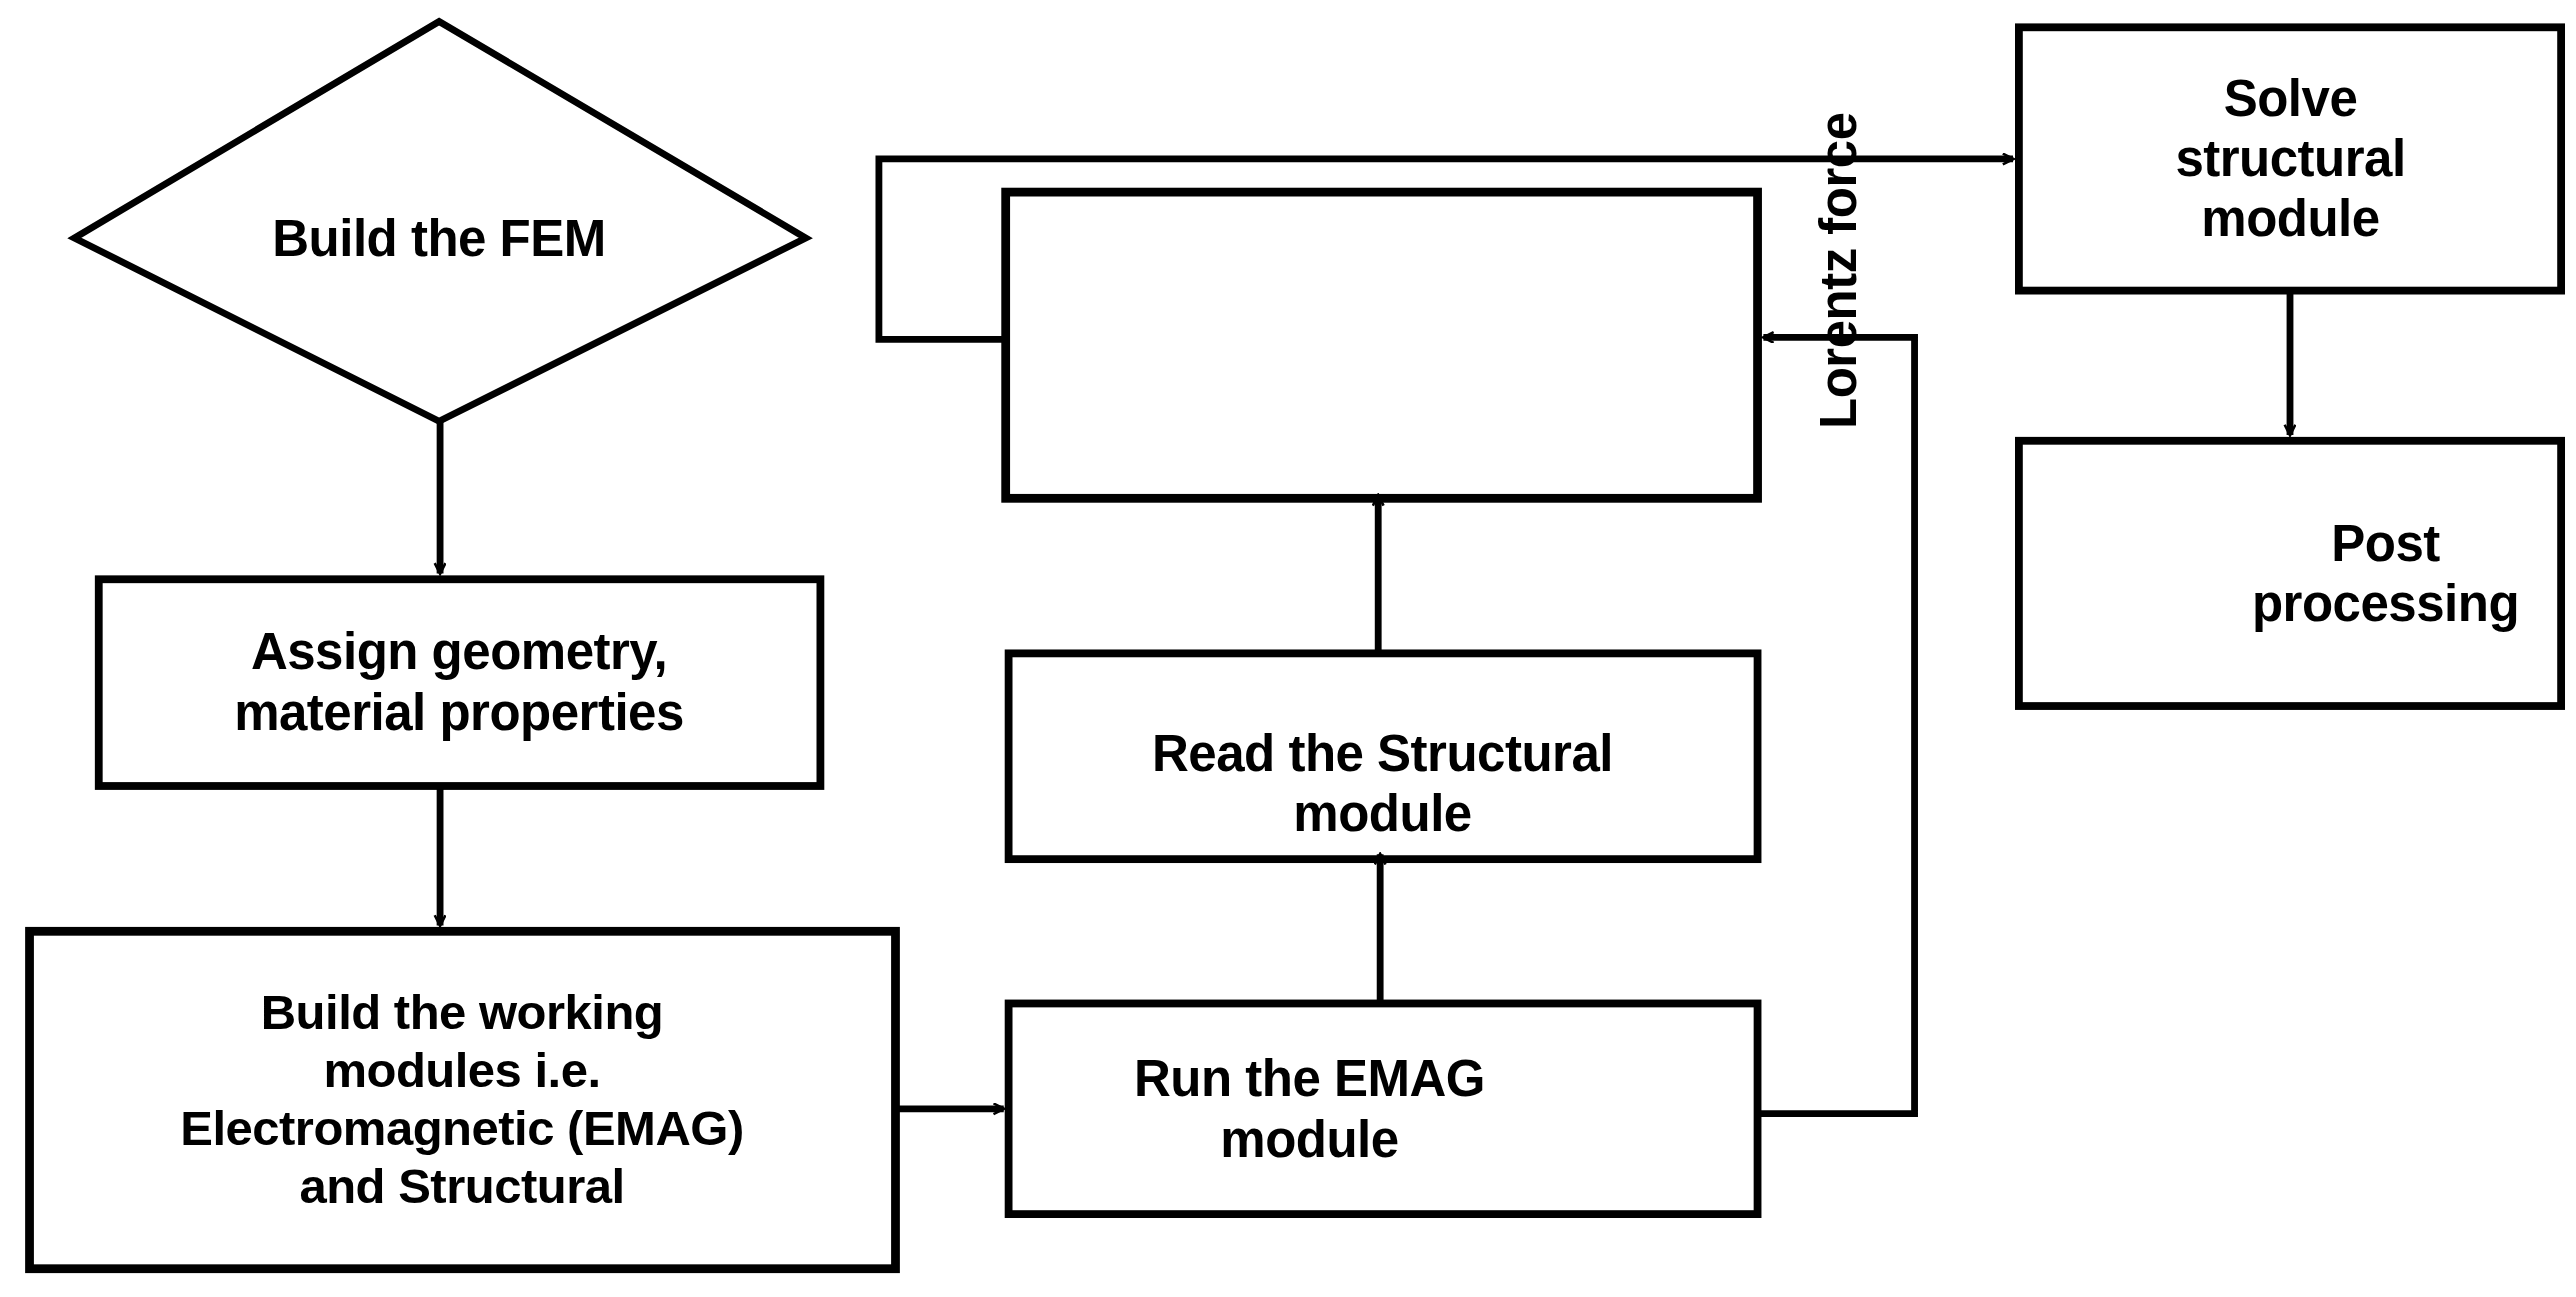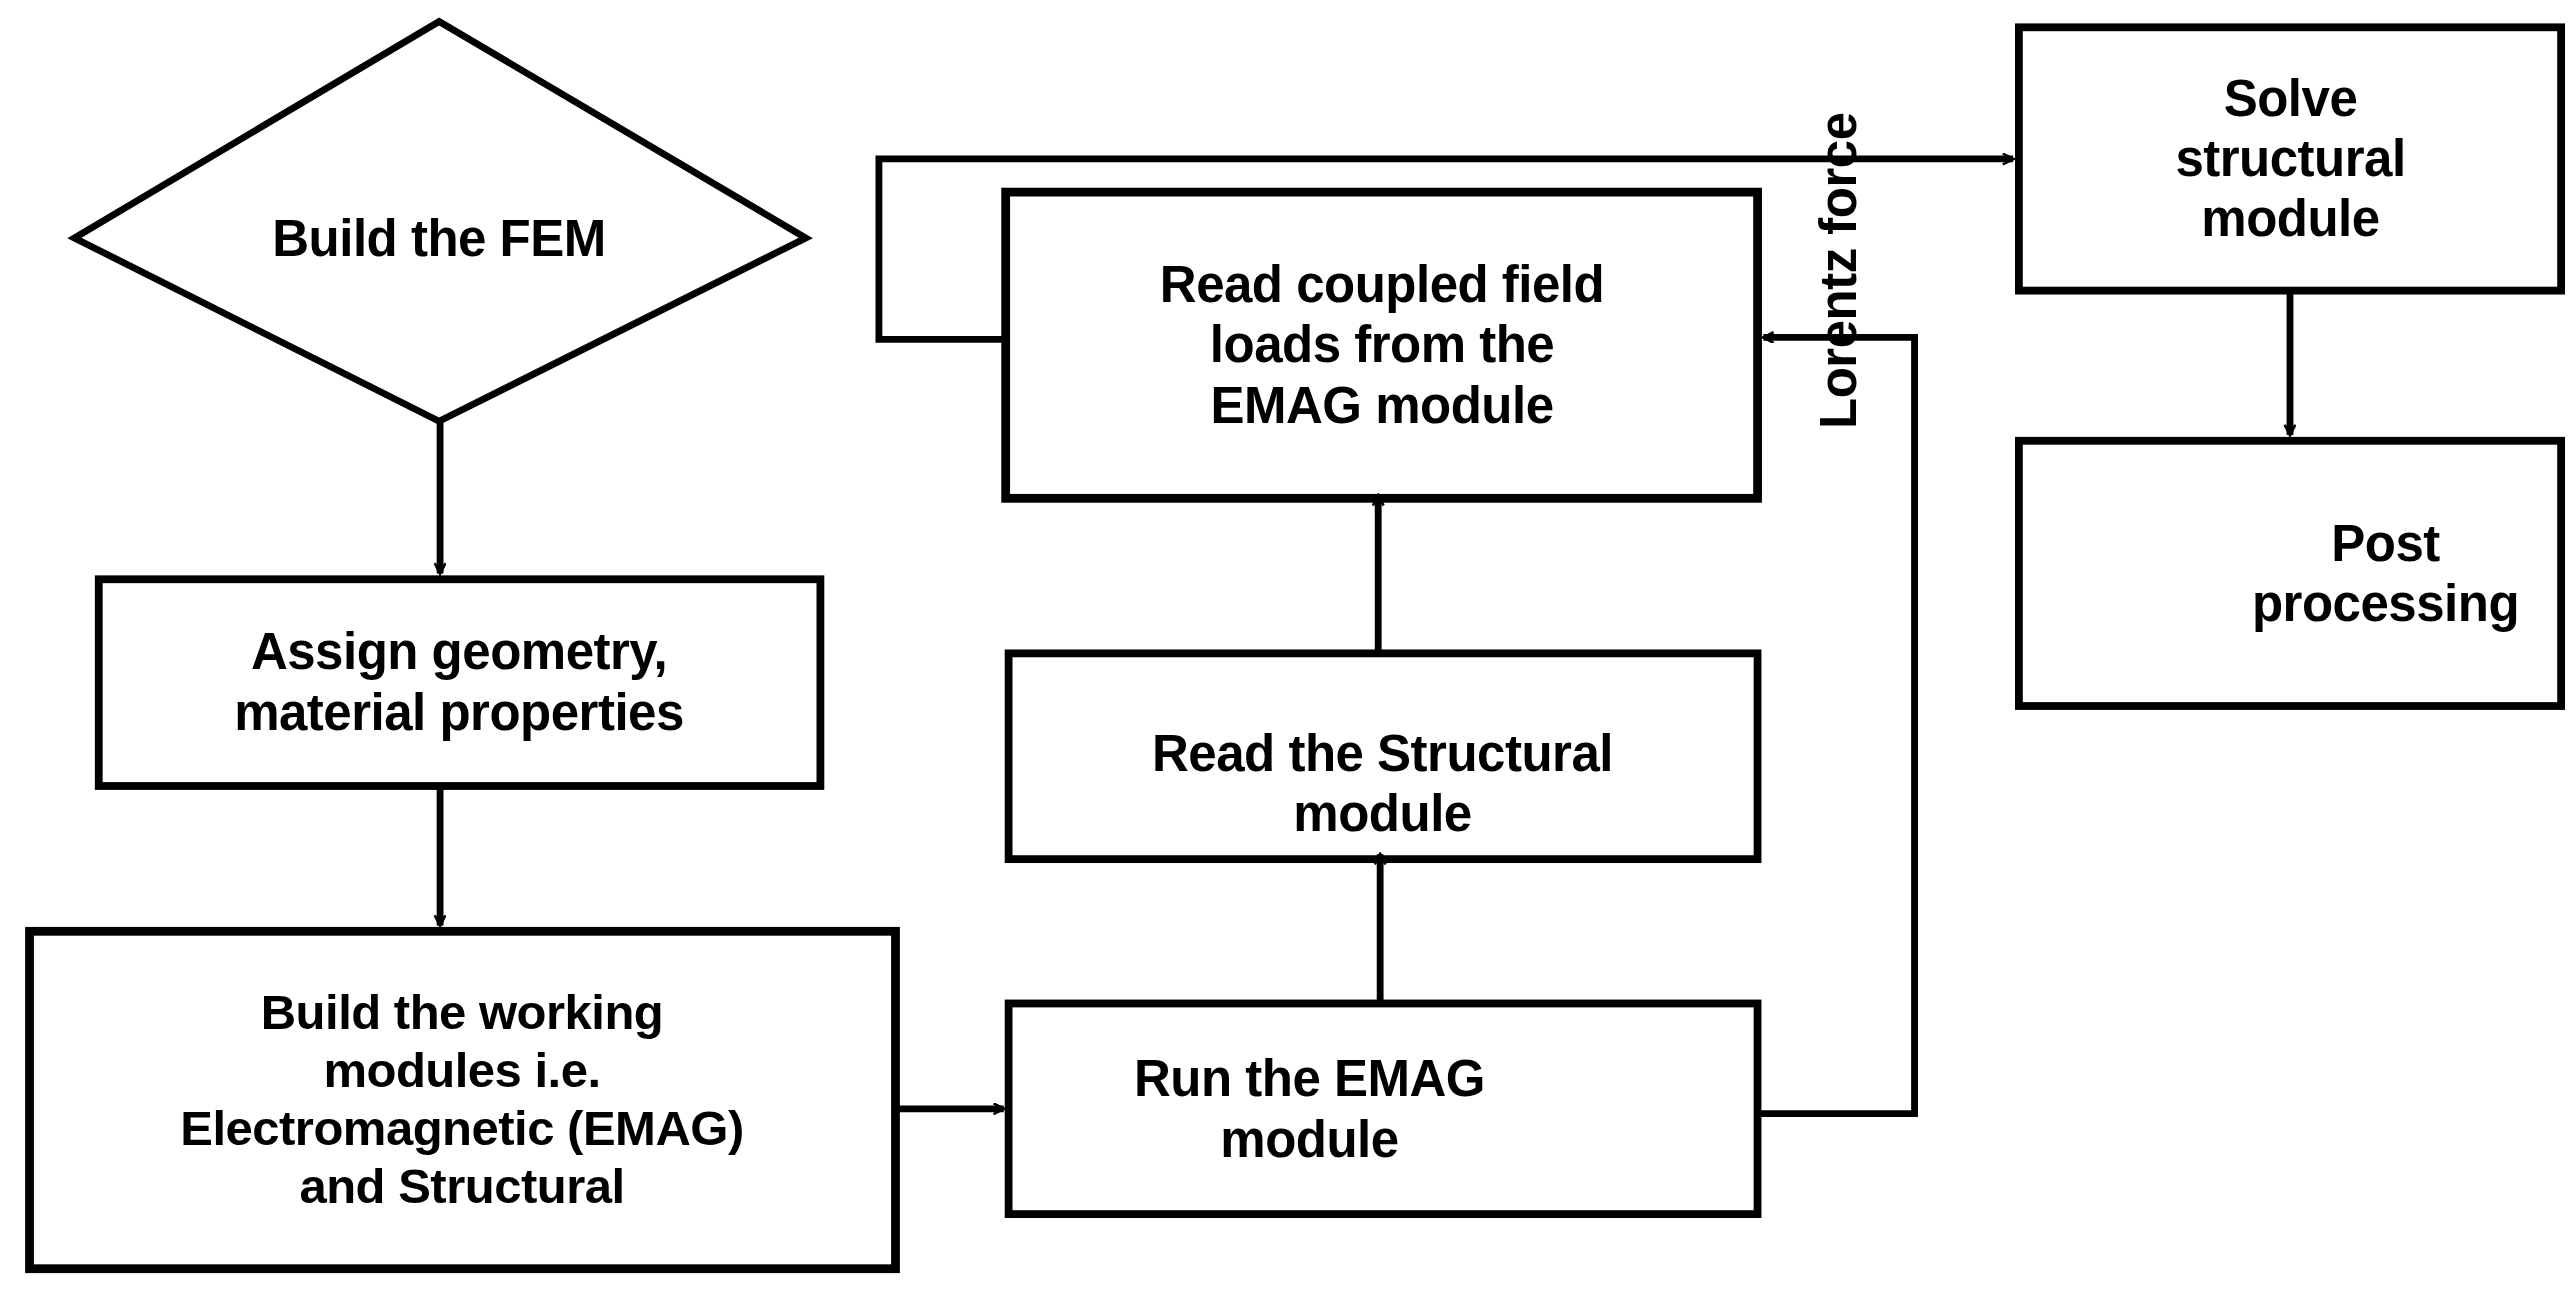--- a/index.html
+++ b/index.html
@@ -101,23 +101,20 @@
 modules i.e.
 Electromagnetic (EMAG)
 and Structural</div>
 
   <div class="node-label" style="left:1013px; top:1009px; width:593px; height:201px; font-size:51px;">Run the EMAG
 module</div>
 
   <div class="node-label" style="left:1013px; top:658px; width:739px; height:252px; font-size:51px;">Read the Structural
 module</div>
 
-  <div class="node-label" style="left:1011px; top:197px; width:742px; height:297px; font-size:51px;">Read coupled field
-loads from the
-EMAG module</div>
 
   <div class="node-label" style="left:2024px; top:32px; width:533px; height:254px; font-size:51px;">Solve
 structural
 module</div>
 
   <div class="node-label" style="left:2024px; top:446px; width:627px; height:256px; font-size:51px;padding-left:48px;">Post
 processing</div>
 
   <div class="edge-label" style="left:1809px; top:429px; font-size:51px;
               transform: rotate(-90deg); transform-origin: 0 0;

